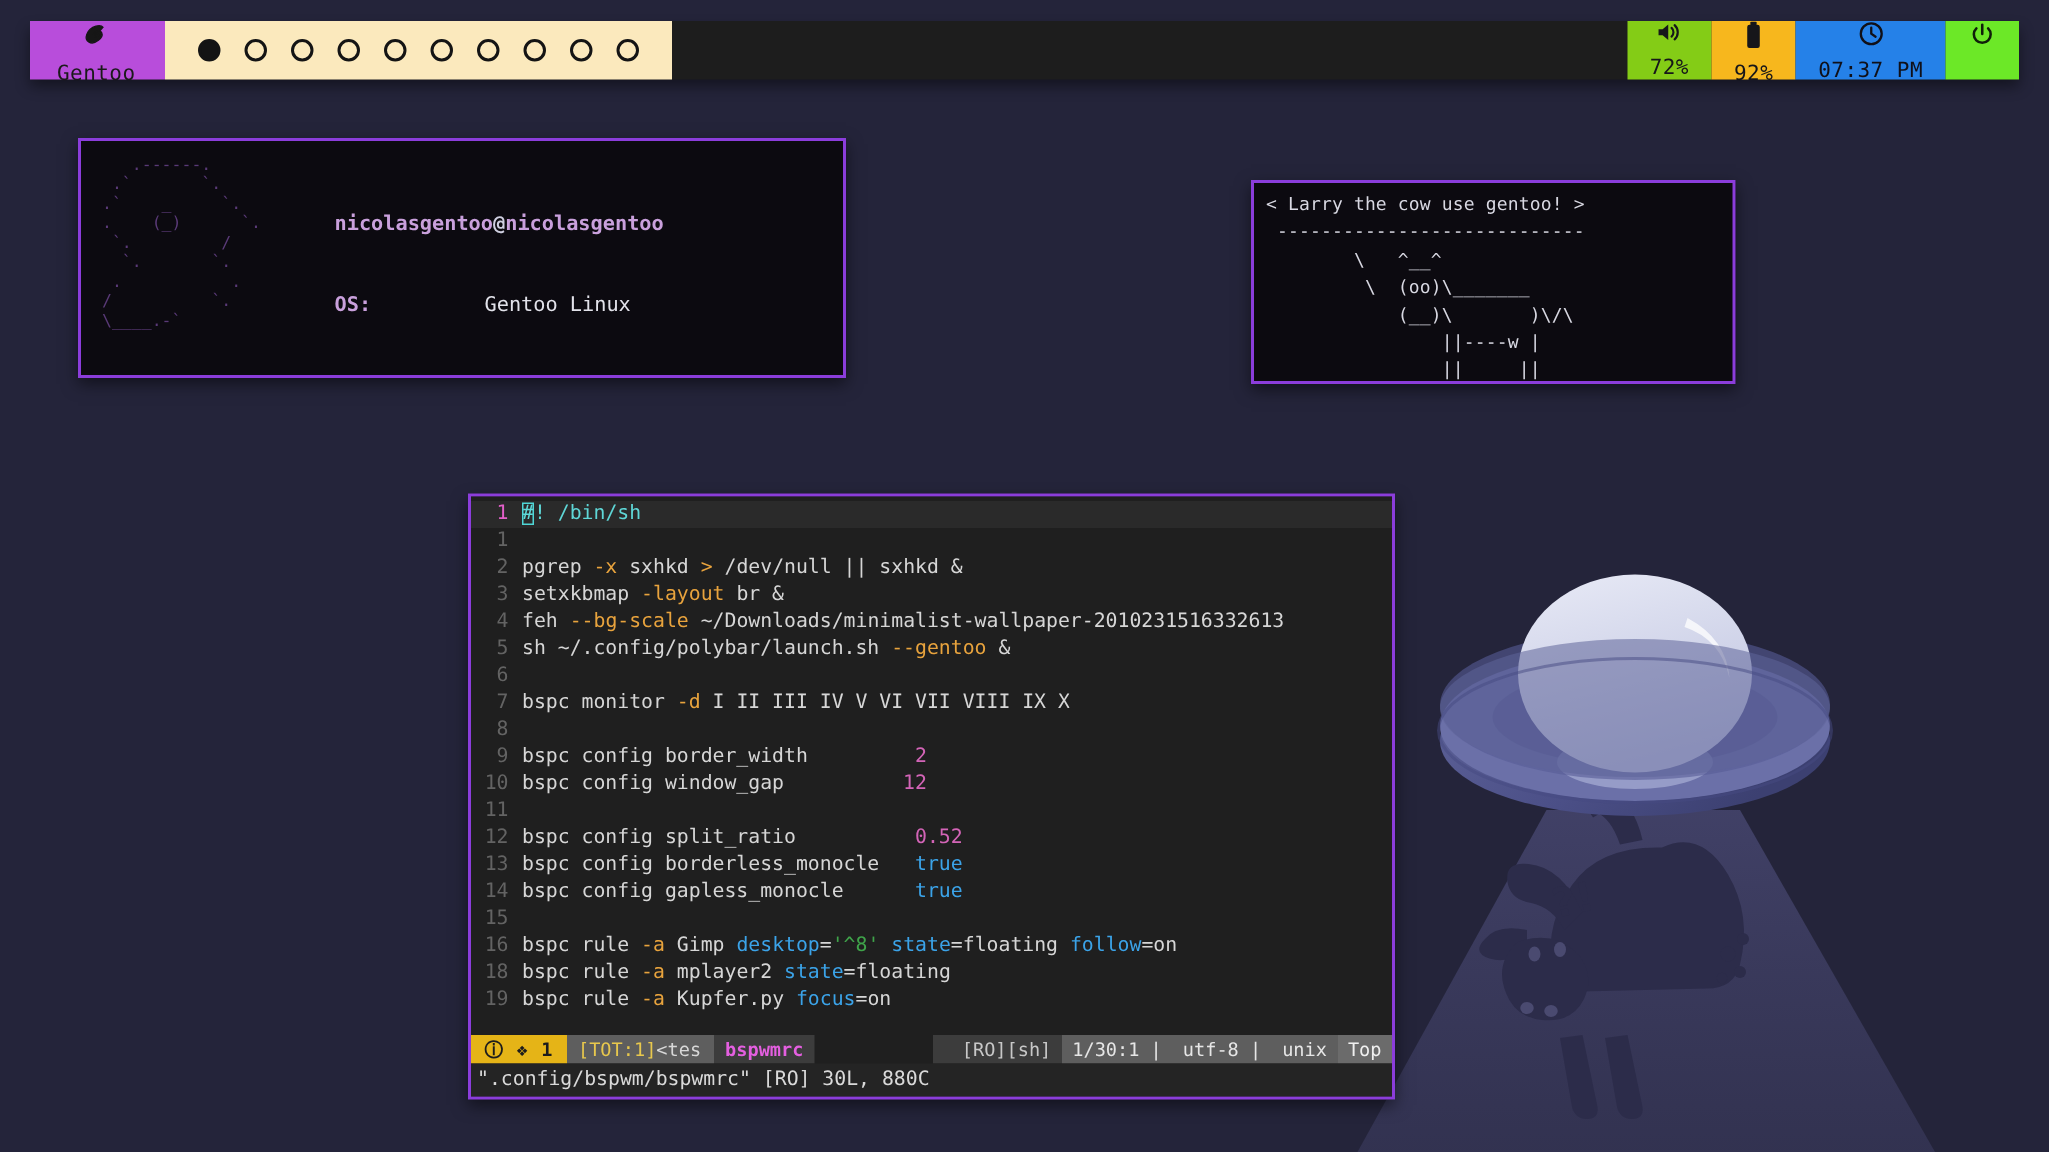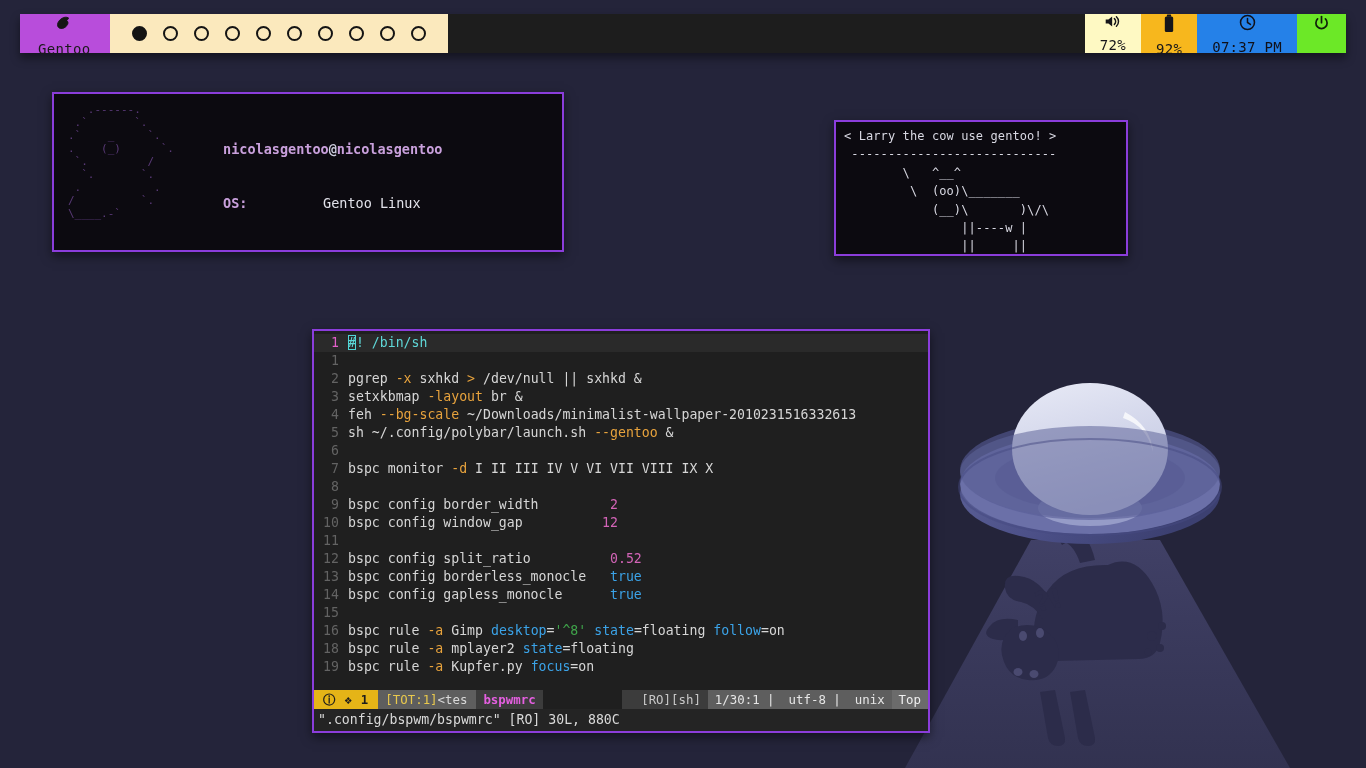--- a/index.html
+++ b/index.html
@@ -65,21 +65,21 @@
     padding: 0 14px;
   }
   .ws-dot {
     width: 15px; height: 15px;
     border-radius: 50%;
     border: 2.2px solid #141414;
     margin: 0 8px;
   }
   .ws-dot.active { background: #141414; }
 
-  .mod-volume  { background: #fef9c3; color: #16161a; }
+  .mod-volume  { background: #84cc16; color: #16161a; }
   .mod-battery { background: #f7b71d; color: #16161a; }
   .mod-clock   { background: #2581e8; color: #101018; }
   .mod-power   { background: #6ce827; color: #10200a; padding: 0 16px; }
 
   .bar-icon { display: inline-flex; align-items: center; }
 
   
   .term {
     position: absolute;
     background: #0c0a10;
@@ -109,21 +109,21 @@
   .nf-info { font-size: 13.5px; line-height: 18.1px; white-space: pre; }
   .nf-userline { color: #c9a0dc; font-weight: bold; letter-spacing: 0px; }
   .nf-at { color: #cfcfe0; font-weight: bold; }
   .nf-row { display: flex; }
   .nf-key { color: #c9a0dc; font-weight: bold; width: 100px; flex: none; }
   .nf-val { color: #e2e2ea; }
 
   #cowsay-window {
     left: 834px;
     top: 120px;
-    width: 294px;
+    width: 323px;
     height: 136px;
     padding: 5px 8px;
   }
   .cow-art {
     color: #d8d8e2;
     font-size: 12px;
     line-height: 18.4px;
     white-space: pre;
     letter-spacing: 0.1px;
   }

